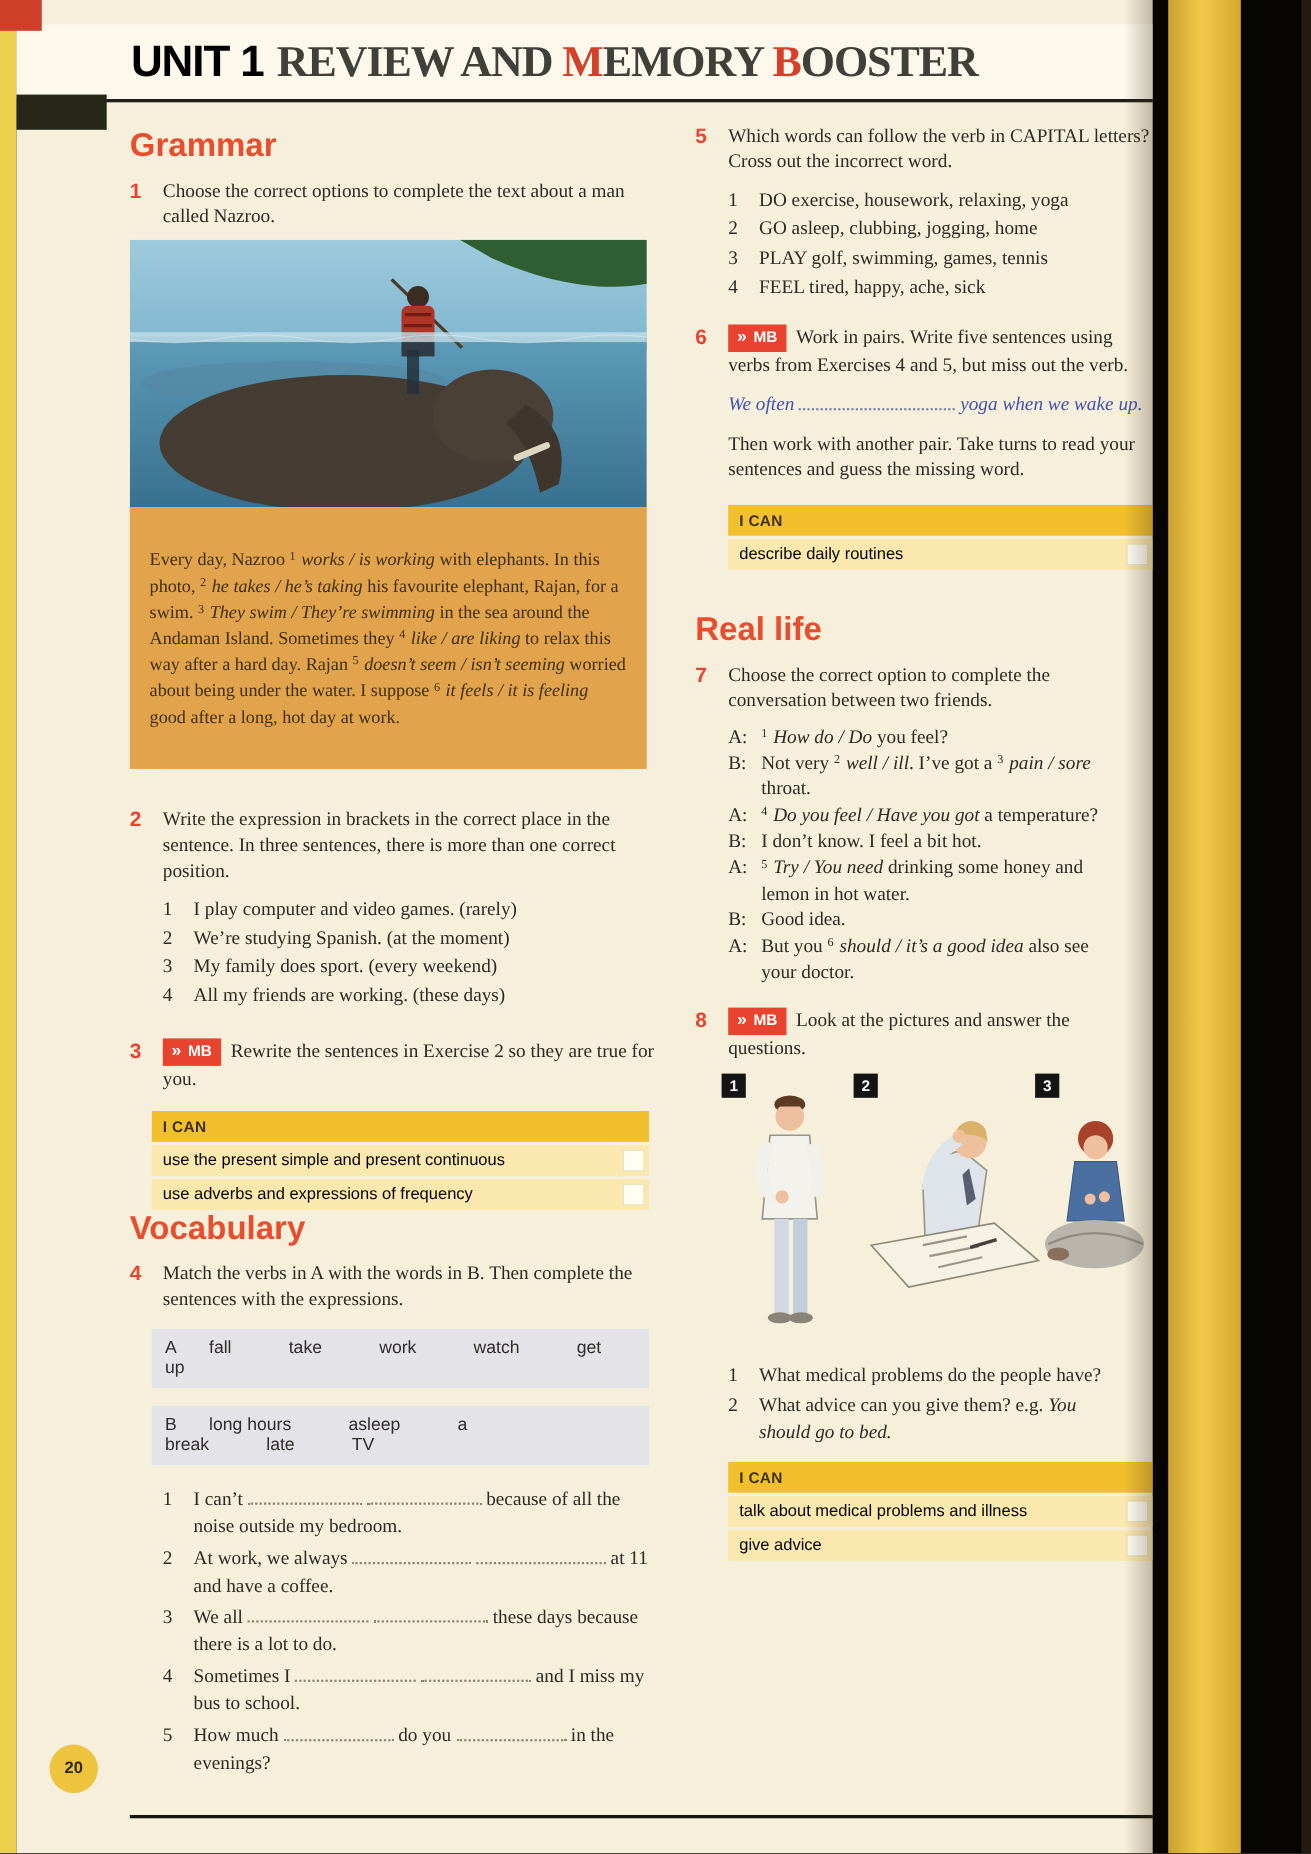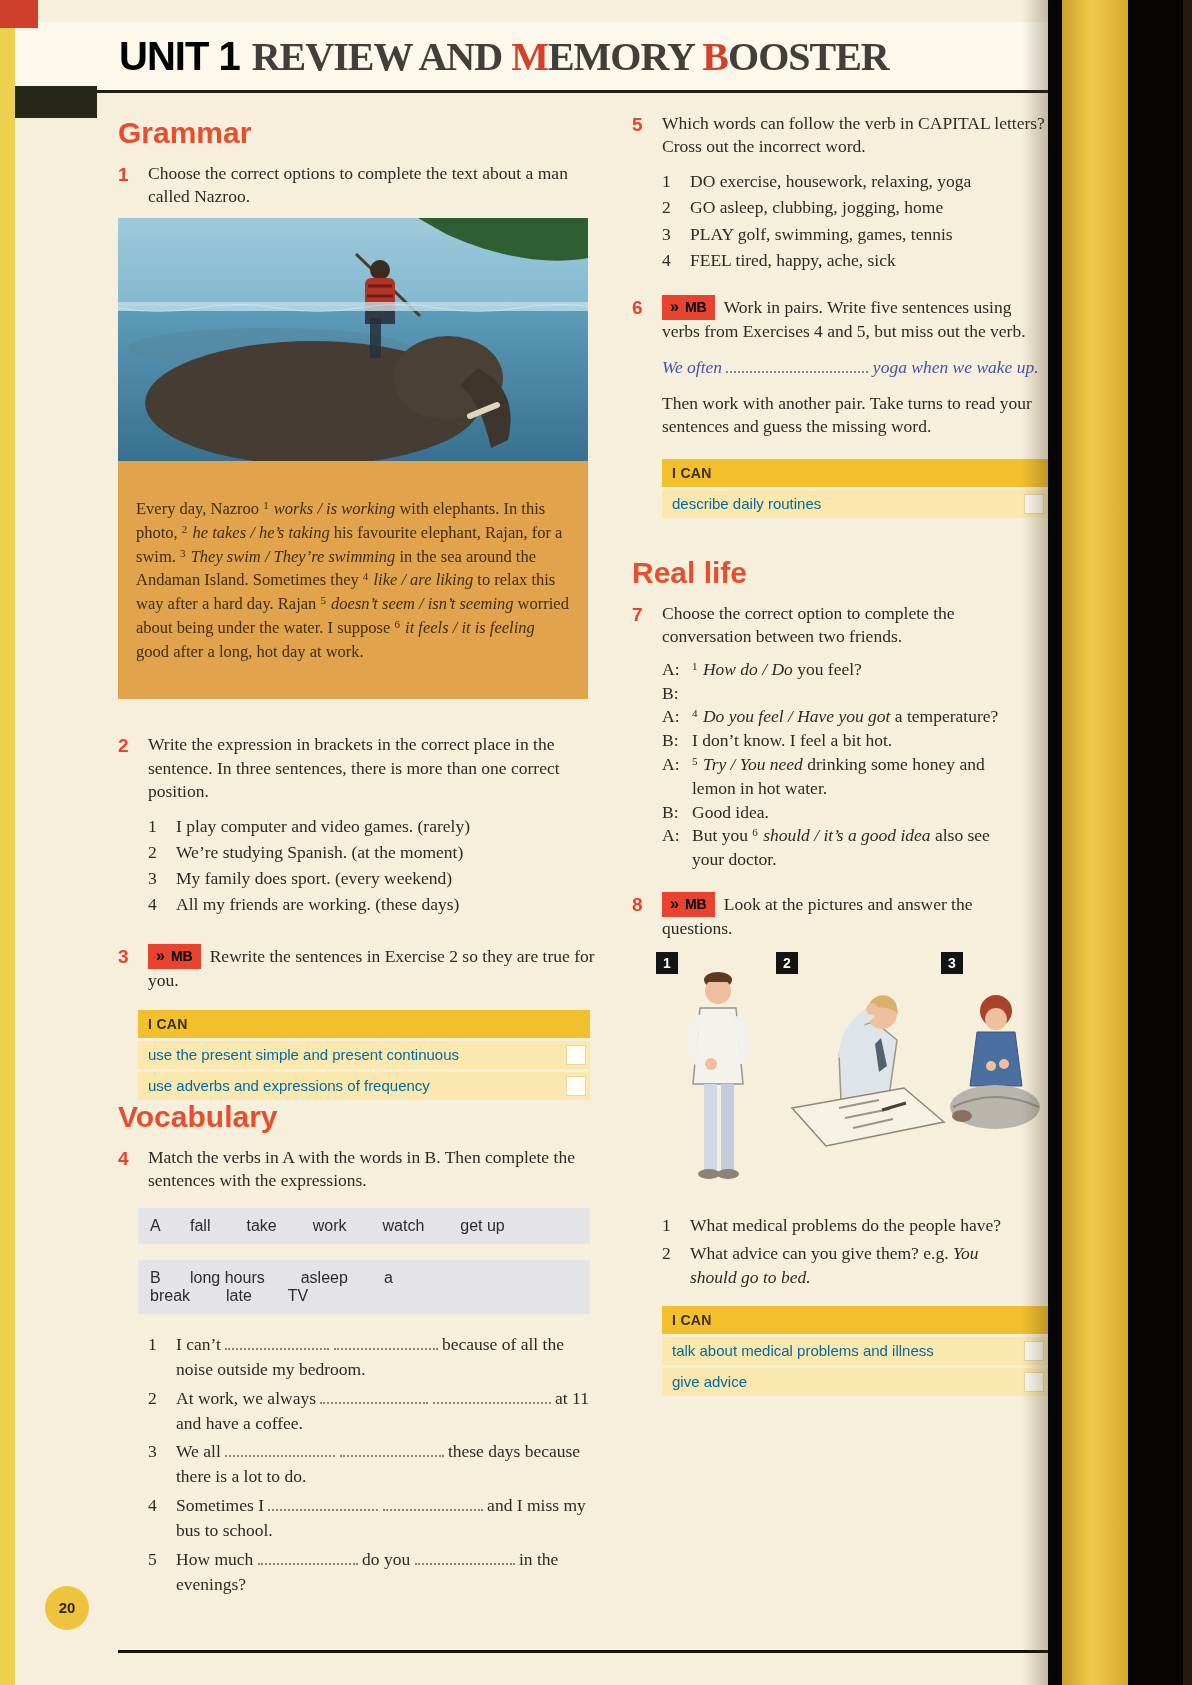--- a/index.html
+++ b/index.html
@@ -40,36 +40,36 @@
   .li-num{width:28px;flex:none;}
 
   .photo{margin:10px 0 0;width:470px;height:243px;display:block;}
   .reading-box{width:470px;box-sizing:border-box;background:#e1a44c;padding:36px 18px;
         font-size:16.5px;line-height:1.44;color:#3f2d0e;}
   .reading-box p{margin:0;}
   .it{font-style:italic;}
   .sup{font-size:11px;vertical-align:5px;margin-right:1px;}
   .blank{display:inline-block;height:13px;border-bottom:2px dotted #8b8470;vertical-align:baseline;}
 
-  .mb{display:inline-block;background:#e8432e;color:#000000;font-family:"Liberation Sans",sans-serif;
+  .mb{display:inline-block;background:#e8432e;color:#ffffff;font-family:"Liberation Sans",sans-serif;
         font-weight:bold;font-size:14px;padding:1px 8px 3px;margin-right:9px;vertical-align:1px;}
   .mb .arrows{font-size:16px;letter-spacing:1px;margin-right:5px;}
 
   .ican{width:452px;margin:18px 0 0 20px;font-family:"Liberation Sans",sans-serif;}
   .ican-head{background:#f2bf2d;color:#3c2f10;font-weight:bold;font-size:14px;
         padding:6px 10px;letter-spacing:.3px;}
   .ican-row{position:relative;background:#fbe8ae;margin-top:3px;padding:5px 36px 6px 10px;
-        font-size:15px;color:#0369a1;}
+        font-size:15px;color:#000000;}
   .ican-check{position:absolute;right:4px;top:50%;transform:translateY(-50%);
         width:18px;height:18px;background:#fffdf4;border:1px solid #e6d9a4;}
 
   .word-box{width:452px;margin:16px 0 0 20px;box-sizing:border-box;background:#e4e3e7;
         font-family:"Liberation Sans",sans-serif;font-size:16px;color:#2e2c2a;padding:9px 12px;}
   .wb-label{display:inline-block;width:40px;}
-  .wb-word{margin-right:36px;}
+  .wb-word{margin-right:52px;}
 
   .fill-list{margin:18px 0 0;}
   .fill-item{display:flex;font-size:17.5px;line-height:1.42;margin:0 0 4px 30px;}
   .fill-text{flex:1;min-width:0;}
 
   .example{margin:14px 0 14px 30px;font-size:17.5px;font-style:italic;color:#4252b0;}
   .example .blank{border-bottom-color:#7d83a8;}
   .follow{margin:0 0 0 30px;width:374px;font-size:17.5px;line-height:1.32;}
 
   .dlg{margin:10px 0 0 30px;}
@@ -285,20 +285,21 @@
         </div>
       </div>
 
       <div class="dlg">
         <div class="dlg-line">
             <span class="dlg-sp">A:</span>
             <span class="dlg-txt"><span class="sup">1</span><span class="it"> How do / Do</span><span> you feel?</span></span>
           </div>
         <div class="dlg-line">
             <span class="dlg-sp">B:</span>
+            <span class="dlg-txt"><span>Not very </span><span class="sup">2</span><span class="it"> well / ill</span><span>. I’ve got a </span><span class="sup">3</span><span class="it"> pain / sore</span><span> throat.</span></span>
           </div>
         <div class="dlg-line">
             <span class="dlg-sp">A:</span>
             <span class="dlg-txt"><span class="sup">4</span><span class="it"> Do you feel / Have you got</span><span> a temperature?</span></span>
           </div>
         <div class="dlg-line">
             <span class="dlg-sp">B:</span>
             <span class="dlg-txt"><span>I don’t know. I feel a bit hot.</span></span>
           </div>
         <div class="dlg-line">

